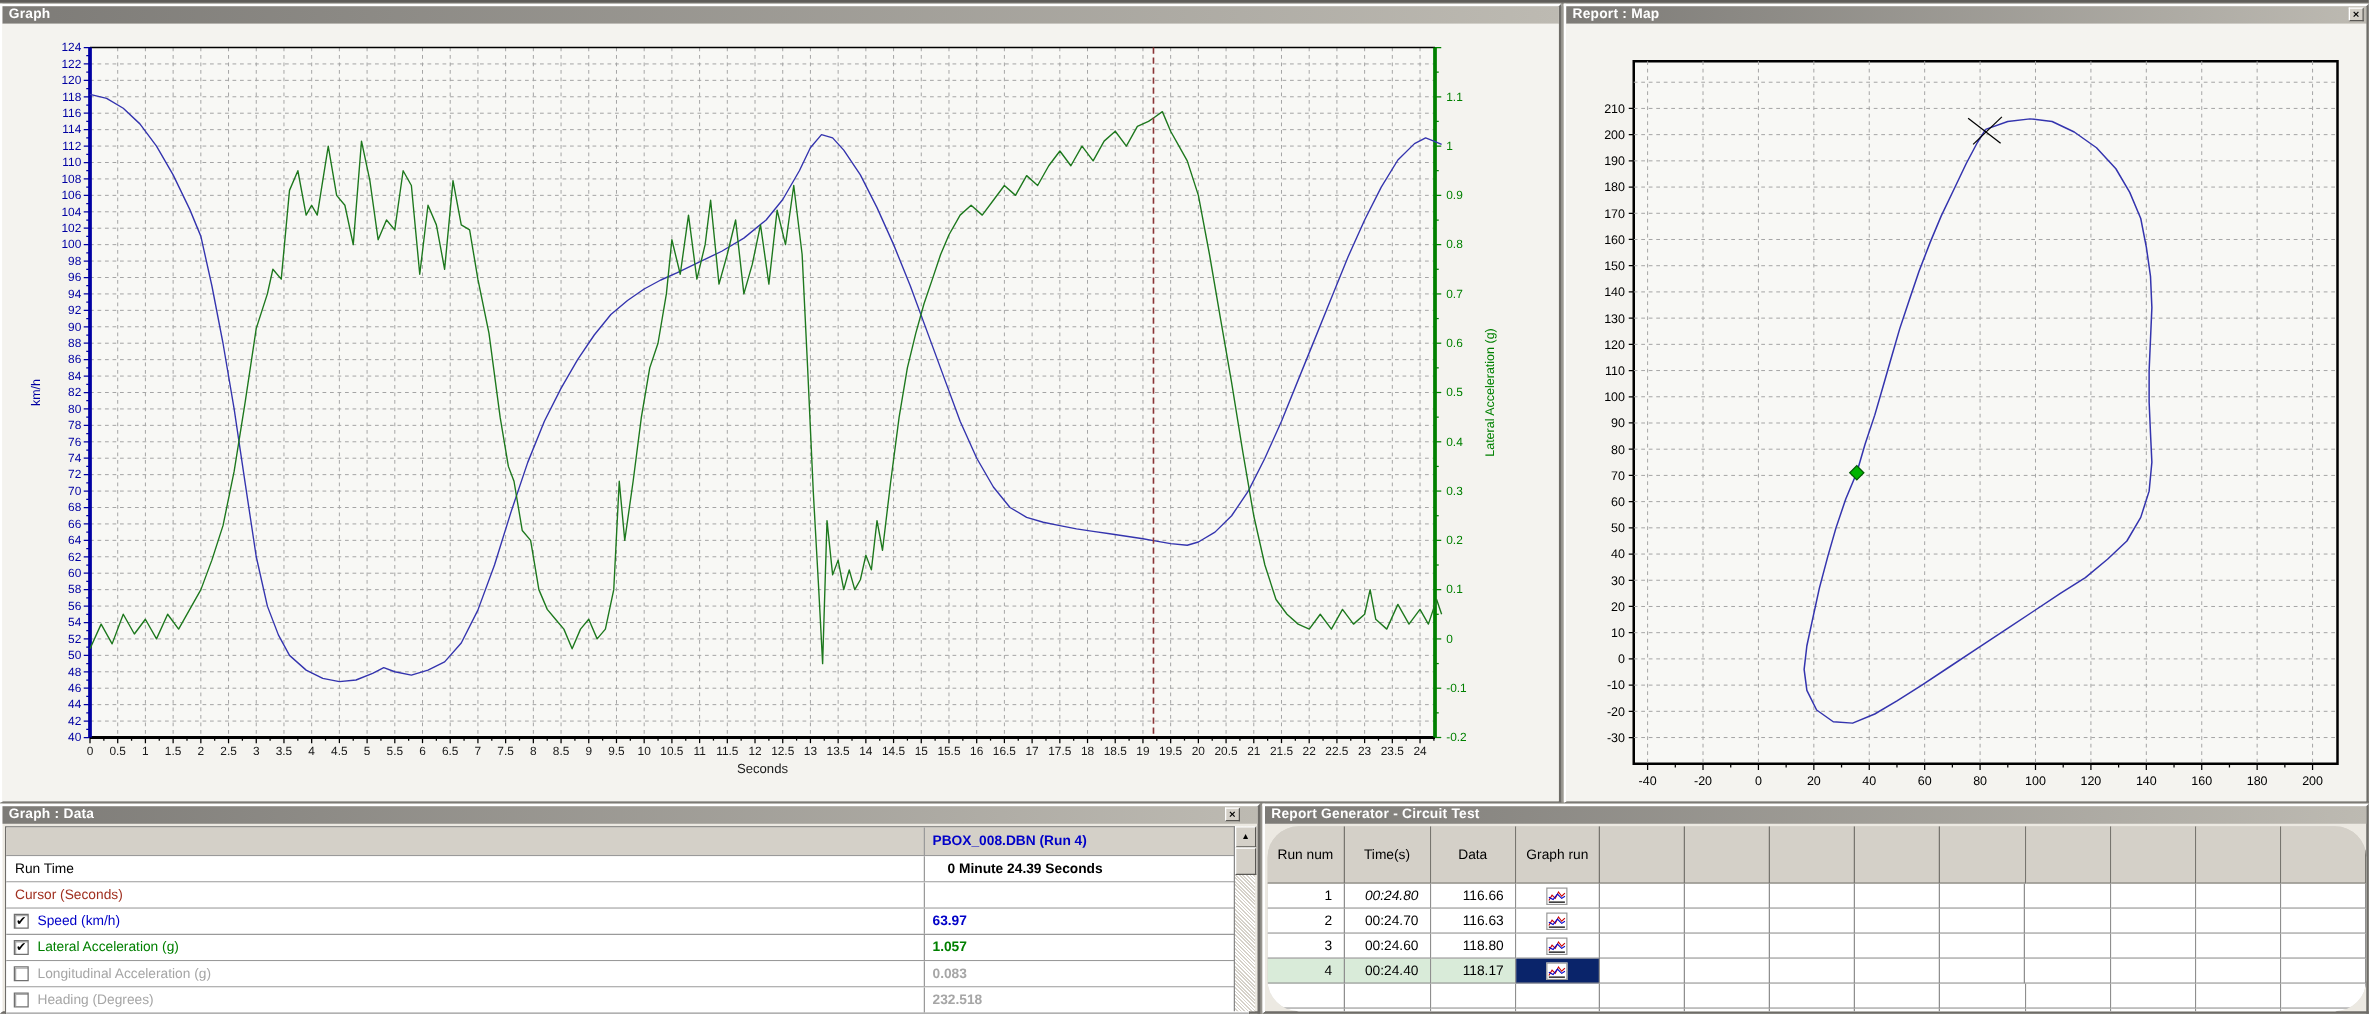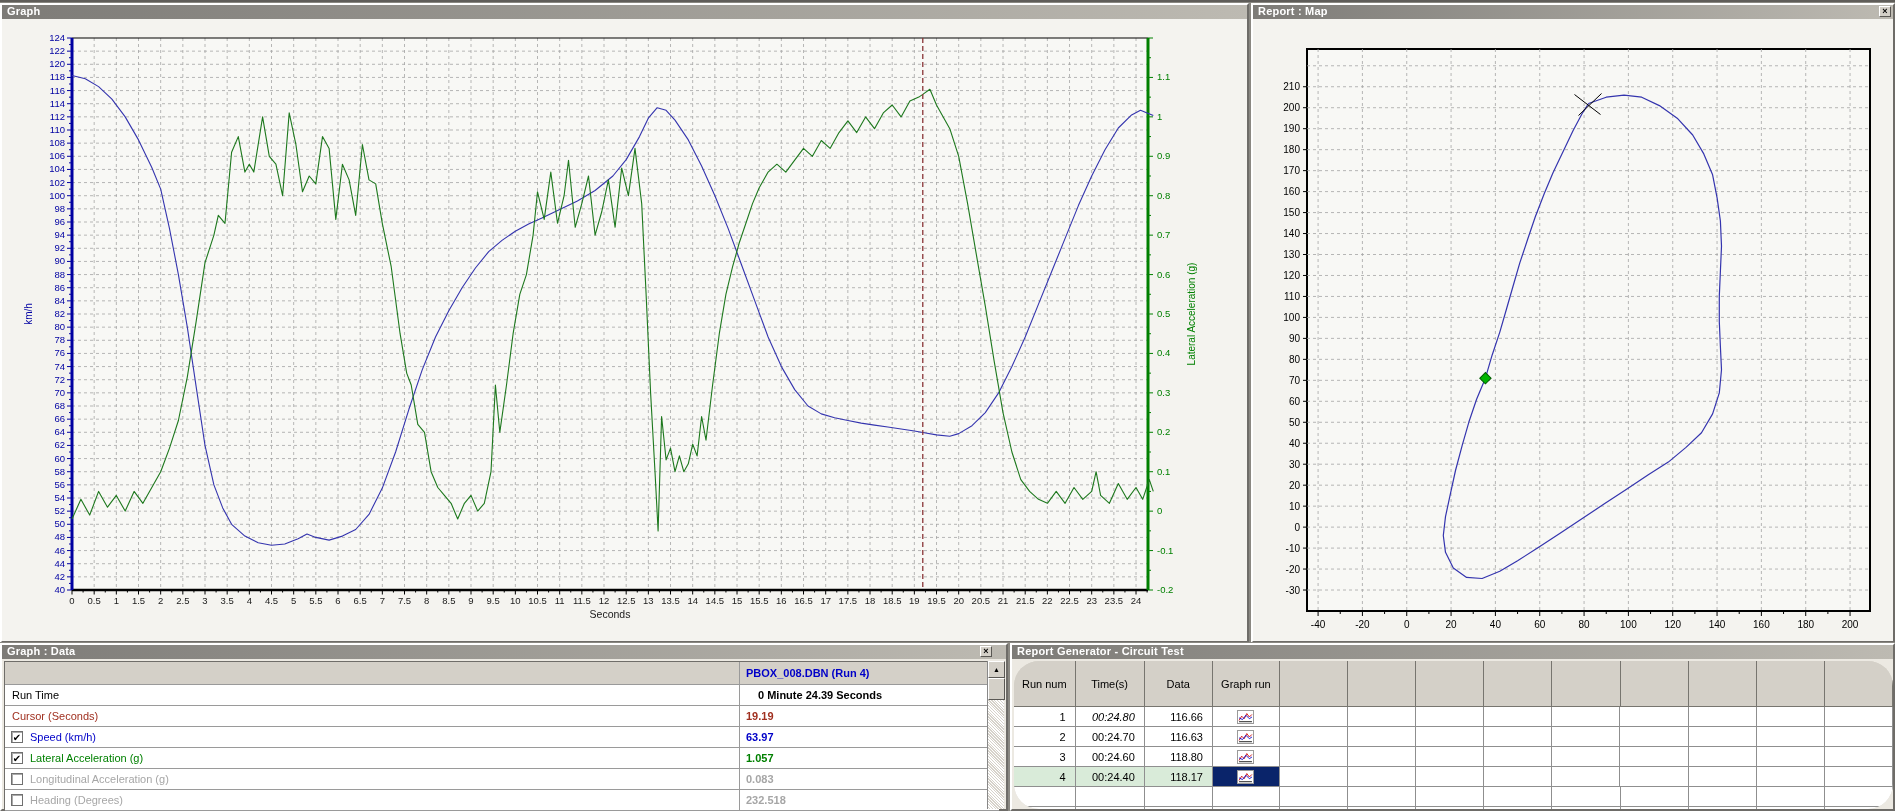--- a/index.html
+++ b/index.html
@@ -633,21 +633,20 @@
       <div class="drow">
         <div class="dcell1" style="color: rgb(0, 0, 0);">
           <span>Run Time</span>
         </div>
         <div class="dcell2" style="color: rgb(0, 0, 0); margin-left: 12px;">0 Minute 24.39 Seconds</div>
       </div>
       <div class="drow">
         <div class="dcell1" style="color: rgb(160, 48, 32);">
           <span>Cursor (Seconds)</span>
         </div>
-        <div class="dcell2" style="color: rgb(160, 48, 32);">19.19</div>
       </div>
       <div class="drow">
         <div class="dcell1" style="color: rgb(0, 0, 200);">
           <span class="chk">✔</span>
           <span>Speed (km/h)</span>
         </div>
         <div class="dcell2" style="color: rgb(0, 0, 200);">63.97</div>
       </div>
       <div class="drow">
         <div class="dcell1" style="color: rgb(0, 128, 0);">

